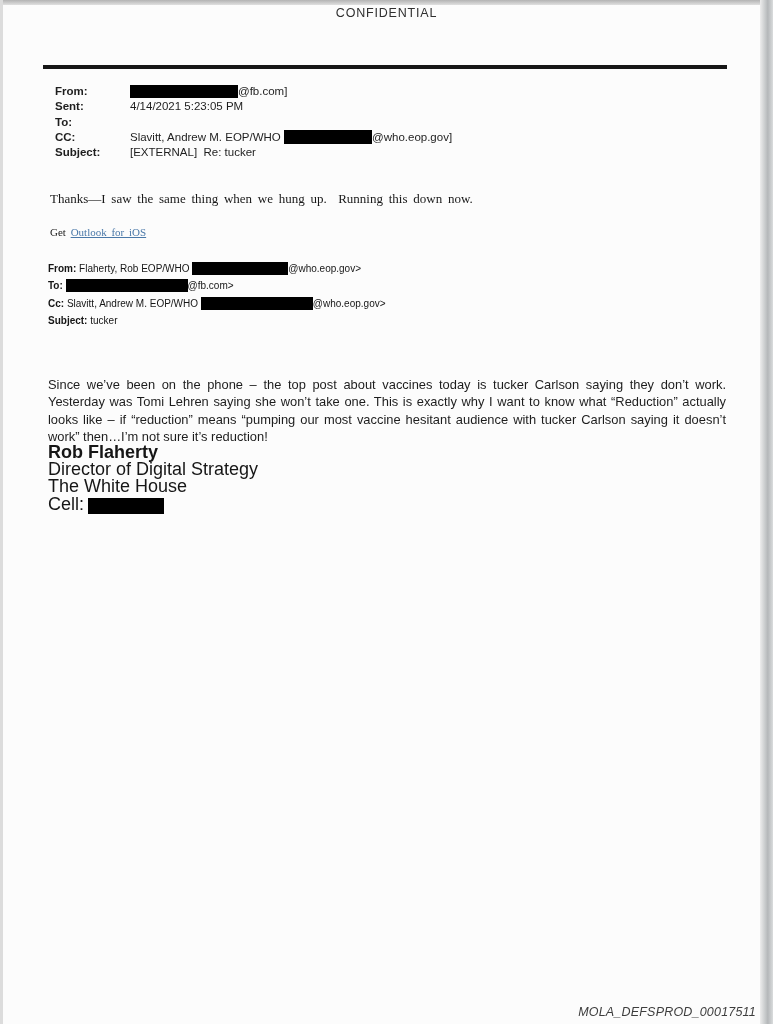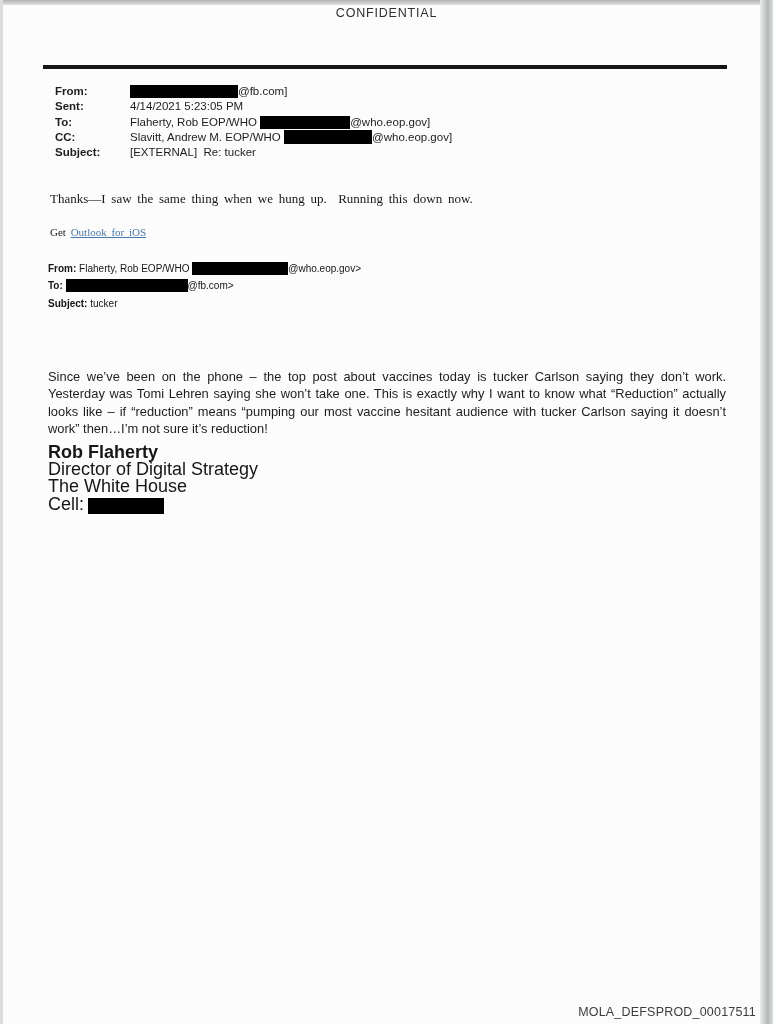--- a/index.html
+++ b/index.html
@@ -38,31 +38,31 @@
     font-family:"Liberation Serif", serif; font-size:11px;
     word-spacing:2px; color:#181818; }
   .outlook a { text-decoration:underline; cursor:pointer; }
 
   
   .hdr2 { position:absolute; left:48px; top:260px; font-size:10px;
     line-height:17.3px; color:#161616; }
   .hdr2 .lbl { font-weight:bold; }
   .hdr2 .val { white-space:pre-wrap; }
 
-  .para { position:absolute; left:48px; top:368px; width:678px;
+  .para { position:absolute; left:48px; top:376px; width:678px;
     font-size:12.9px; line-height:17.4px; text-align:justify;
     color:#1d1d1d; }
 
   .sig { position:absolute; left:48px; top:444px; font-size:18px;
     line-height:17.2px; color:#161616; }
   .sig .name { font-weight:bold; }
   .sig .cellbar { width:76px; height:16px; vertical-align:-4px; margin-left:4px; }
 
   .bates { position:absolute; right:17px; bottom:5px; font-size:12.5px;
-    color:#3d3d3d; letter-spacing:.2px; }
+    color:#3d3d3d; letter-spacing:.2px;font-style:italic; }
 </style>
 </head>
 <body>
 
 <div class="page">
 
   <div class="edge-top"></div>
   <div class="edge-left"></div>
   <div class="edge-right"></div>
 
@@ -74,39 +74,39 @@
     <div class="row">
       <span class="lbl">From:</span>
       <span class="val"><span class="redaction" style="width: 108px; height: 13px; background: rgb(0, 0, 0);"></span><span>@fb.com]</span></span>
     </div>
     <div class="row">
       <span class="lbl">Sent:</span>
       <span class="val">4/14/2021 5:23:05 PM</span>
     </div>
     <div class="row">
       <span class="lbl">To:</span>
-      <span class="val"><span>Flaherty, Rob EOP/WHO </span><span class="redaction" style="width: 90px; height: 13px; background: rgb(0, 0, 0);"></span><span>@who.eop.gov]</span></span>
     </div>
     <div class="row">
       <span class="lbl">CC:</span>
       <span class="val"><span>Slavitt, Andrew M. EOP/WHO </span><span class="redaction" style="width: 88px; height: 14px; background: rgb(0, 0, 0);"></span><span>@who.eop.gov]</span></span>
     </div>
     <div class="row">
       <span class="lbl">Subject:</span>
       <span class="val">[EXTERNAL]  Re: tucker</span>
     </div>
   </div>
 
   <div class="body1">Thanks—I saw the same thing when we hung up.  Running this down now.</div>
 
   <div class="outlook"><span>Get </span><a id="outlook-link" style="color: rgb(74, 120, 168);">Outlook for iOS</a></div>
 
   <div class="hdr2">
     <div><span class="lbl">From:</span><span class="val"> Flaherty, Rob EOP/WHO </span><span class="redaction" style="width: 96px; height: 13px; background: rgb(0, 0, 0);"></span><span class="val">@who.eop.gov&gt;</span></div>
     <div><span class="lbl">To:</span><span class="val"> </span><span class="redaction" style="width: 122px; height: 13px; background: rgb(0, 0, 0);"></span><span class="val">@fb.com&gt;</span></div>
+    <div><span class="lbl">Cc:</span><span class="val"> Slavitt, Andrew M. EOP/WHO </span><span class="redaction" style="width: 112px; height: 13px; background: rgb(0, 0, 0);"></span><span class="val">@who.eop.gov&gt;</span></div>
     <div><span class="lbl">Subject:</span><span class="val"> tucker</span></div>
   </div>
 
   <div class="para">Since we’ve been on the phone – the top post about vaccines today is tucker Carlson saying they don’t work. Yesterday was Tomi Lehren saying she won’t take one. This is exactly why I want to know what “Reduction” actually looks like – if “reduction” means “pumping our most vaccine hesitant audience with tucker Carlson saying it doesn’t work” then…I’m not sure it’s reduction!</div>
 
   <div class="sig">
     <div class="name">Rob Flaherty</div>
     <div>Director of Digital Strategy</div>
     <div>The White House</div>
     <div><span>Cell:</span><span class="redaction cellbar" style="background: rgb(0, 0, 0);"></span></div>

